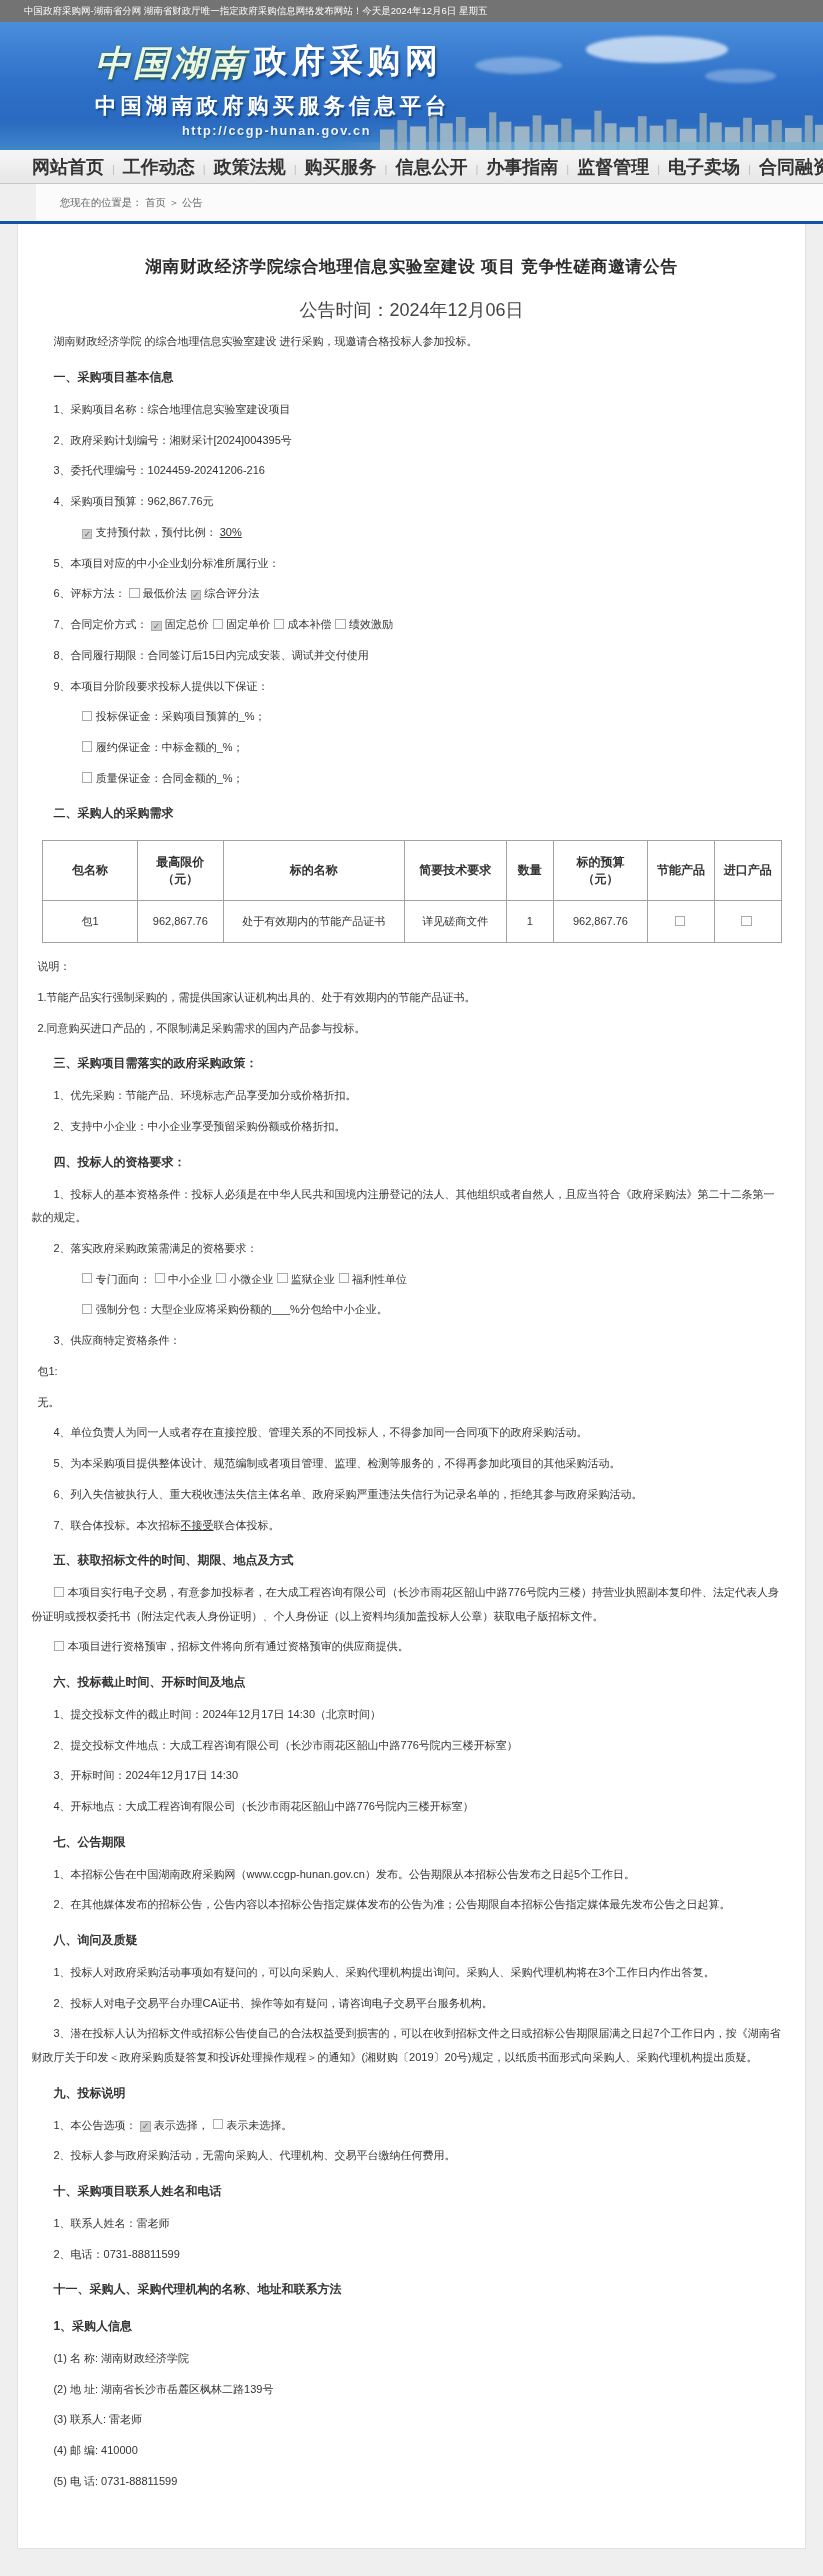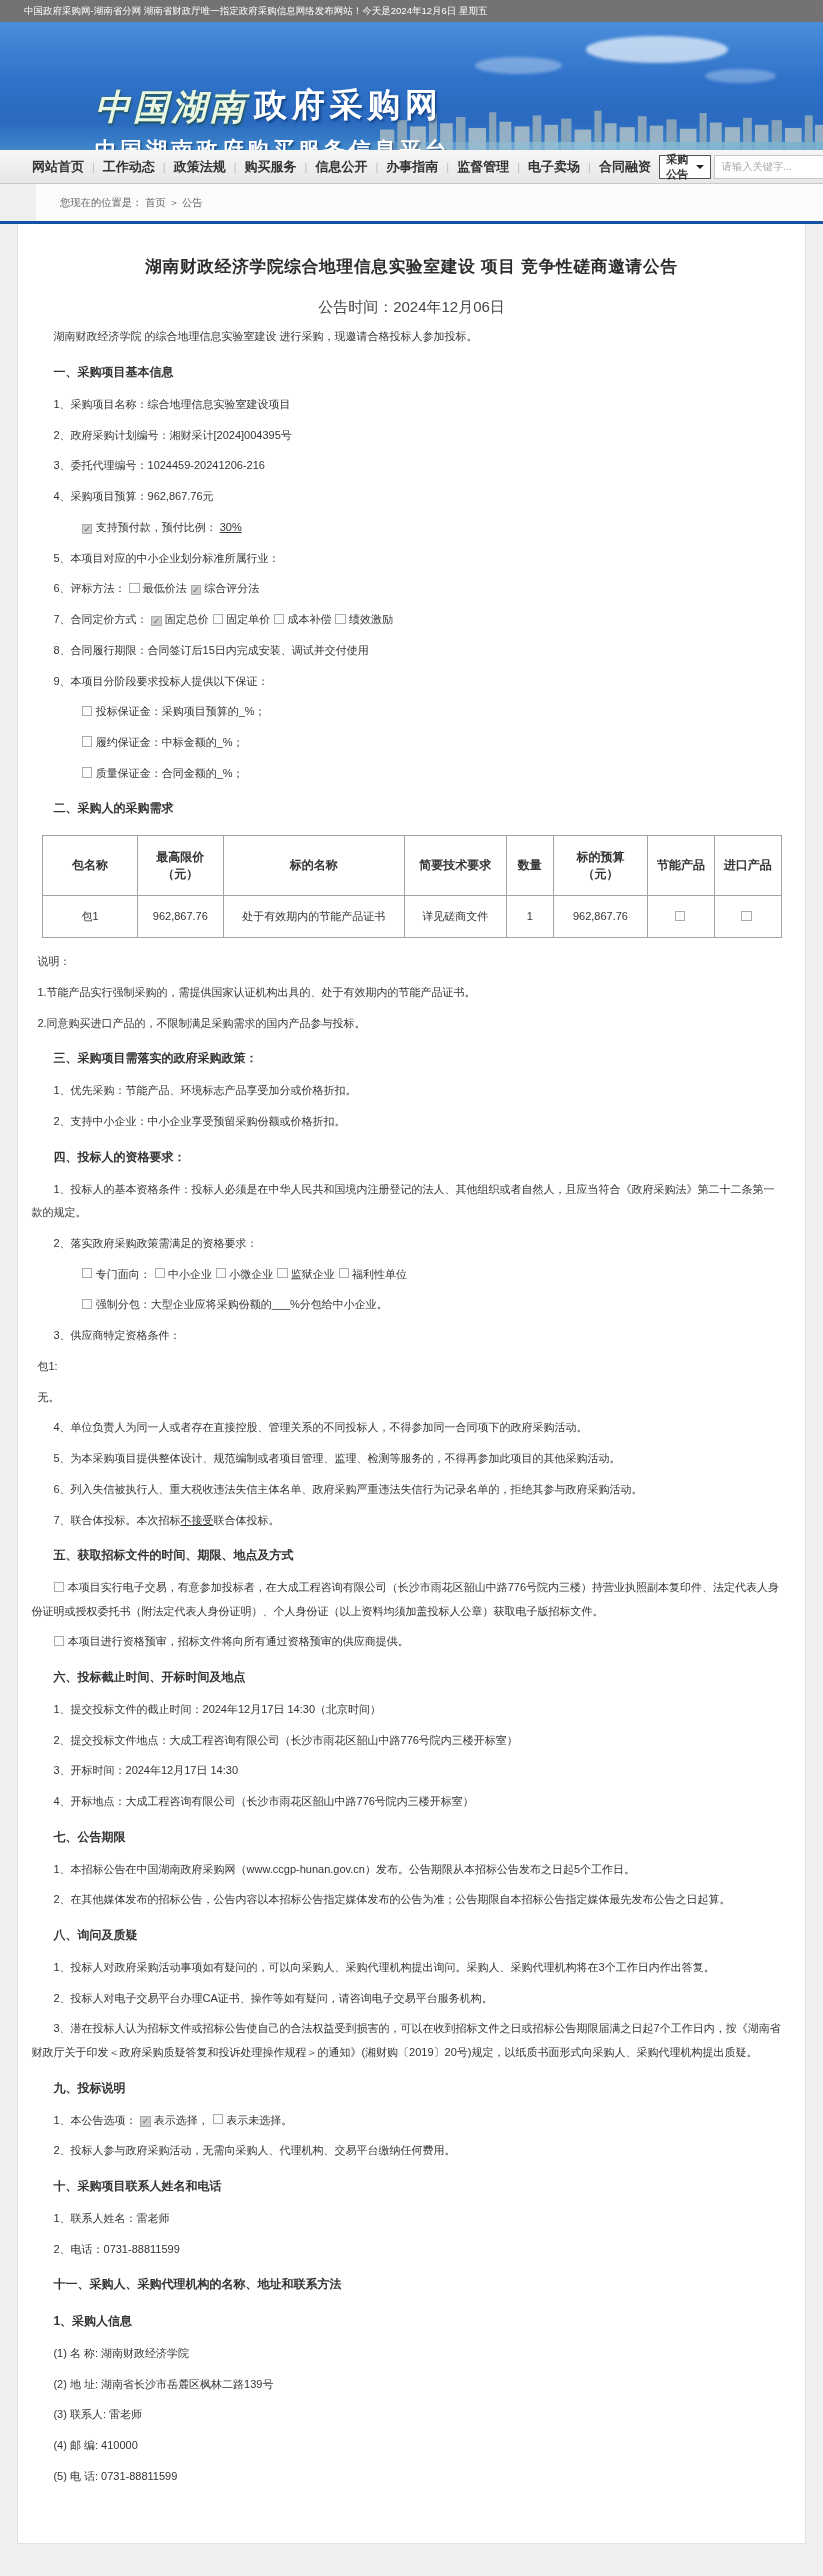--- a/index.html
+++ b/index.html
@@ -19,21 +19,21 @@
     position:relative; height:128px; overflow:hidden;
     background:linear-gradient(180deg,#4b8edb 0%,#2f72c9 45%,#2a6ac0 78%,#3f86c9 100%);
   }
   .cloud { position:absolute; background:rgba(255,255,255,.65); border-radius:50%; filter:blur(1.6px); }
   .c1 { width:142px; height:27px; right:95px; top:14.2px; }
   .c2 { width:87px; height:17.4px; right:261px; top:35px; opacity:.5; }
   .c3 { width:71px; height:14.2px; right:47px; top:47px; opacity:.45; }
   .skyline { position:absolute; bottom:0; right:0; width:443px; height:44px; opacity:.9; }
   .water { position:absolute; bottom:0; left:0; width:100%; height:8px;
     background:linear-gradient(90deg,rgba(90,150,200,0) 40%,rgba(140,190,215,.8) 70%,rgba(120,175,205,.9) 100%); }
-  .banner-inner { position:relative; z-index:2; padding-top:17.4px; padding-left:95px;margin-top:44px; }
+  .banner-inner { position:relative; z-index:2; padding-top:17.4px; padding-left:95px; }
   .logo-line { white-space:nowrap; }
   .callig {
     font-family:"DejaVu Serif","Liberation Serif",serif;
     font-style:italic; font-weight:bold; font-size:35px;
     color:#e9f7e4; letter-spacing:3.2px;
     text-shadow:0.8px 1.6px 2.4px rgba(20,60,20,.55), 0 0 1.6px #3d7a3d;
   }
   .logo-main {
     font-size:33px; font-weight:bold; color:#ffffff; letter-spacing:4.7px;
     text-shadow:1.6px 1.6px 2.4px rgba(0,40,90,.6); vertical-align:3.2px; margin-left:6.3px;
@@ -44,21 +44,21 @@
   }
   .banner-url { margin-top:4px; font-size:12.7px; font-weight:bold; color:#eef4fb;
     letter-spacing:1.6px; text-shadow:0.8px 0.8px 1.6px rgba(0,40,90,.5); padding-left:87px; }
   
   .nav {
     height:34px; background:linear-gradient(#f6f6f6,#e7e7e7);
     border-bottom:0.8px solid #c9c9c9; display:flex; align-items:center;
     padding:0 14.2px 0 24px;
   }
   .nav-items { flex:1; white-space:nowrap; }
-  .nav-item { font-size:13px; font-weight:bold; color:#333; cursor:pointer; padding:0 8px;margin-top:13px; }
+  .nav-item { font-size:18px; font-weight:bold; color:#333; cursor:pointer; padding:0 8px;margin-top:13px; }
   .nav-sep { color:#bdbdbd; font-weight:normal; }
   .search { display:flex; align-items:center; }
   .select {
     height:24px; background:#fff; border:0.8px solid #555; display:flex; align-items:center;
     padding:0 6.3px; font-size:11px; font-weight:bold; cursor:pointer; margin-right:3.2px;
   }
   .caret { width:0; height:0; border-left:4px solid transparent; border-right:4px solid transparent;
     border-top:4.7px solid #222; margin-left:5.5px; }
   .search input {
     height:24px; width:124px; border:0.8px solid #c7c7c7; border-right:none;
@@ -73,21 +73,21 @@
   
   .crumb { background:#fbfbfb; padding:12px 0 11px 24px; font-size:10.3px; color:#666;margin-left:36px; }
   .crumb a { color:#666; text-decoration:none; cursor:pointer; }
   .blue-line { height:3.2px; background:#1253a4; }
   
   .content {
     margin:0 17.4px; background:#fff; border:0.8px solid #e2e2e2; border-top:none;
     padding:20.6px 0 47px 0; min-height:2280px;
   }
   h1.title { text-align:center; font-size:16.6px; color:#2b2b2b; letter-spacing:0.8px; padding:11px 32px 0 32px; }
-  .pub-time { text-align:center; font-size:15px; color:#444; margin:20.6px 0 8px 0; }
+  .pub-time { text-align:center; font-size:18px; color:#444; margin:20.6px 0 8px 0; }
   .para, .sec-h, .sub-h { font-size:11px; line-height:2.15; margin:7.1px 20.6px 7.1px 0; color:#333; }
   .sec-h, .sub-h { font-weight:bold; font-size:12px; margin-top:11px; }
   .ind0 { padding-left:19px; text-indent:0; }
   .ind1 { padding-left:13px; text-indent:22px; }
   .ind2 { padding-left:19px; text-indent:44px; }
   .ul { text-decoration:underline; }
   .cb {
     display:inline-block; width:10.3px; height:10.3px; border:0.8px solid #ababab;
     background:#fdfdfd; vertical-align:-0.8px; margin:0 3.2px 0 0.8px;
     font-size:8.7px; line-height:9.5px; text-align:center; text-indent:0; color:#666;

